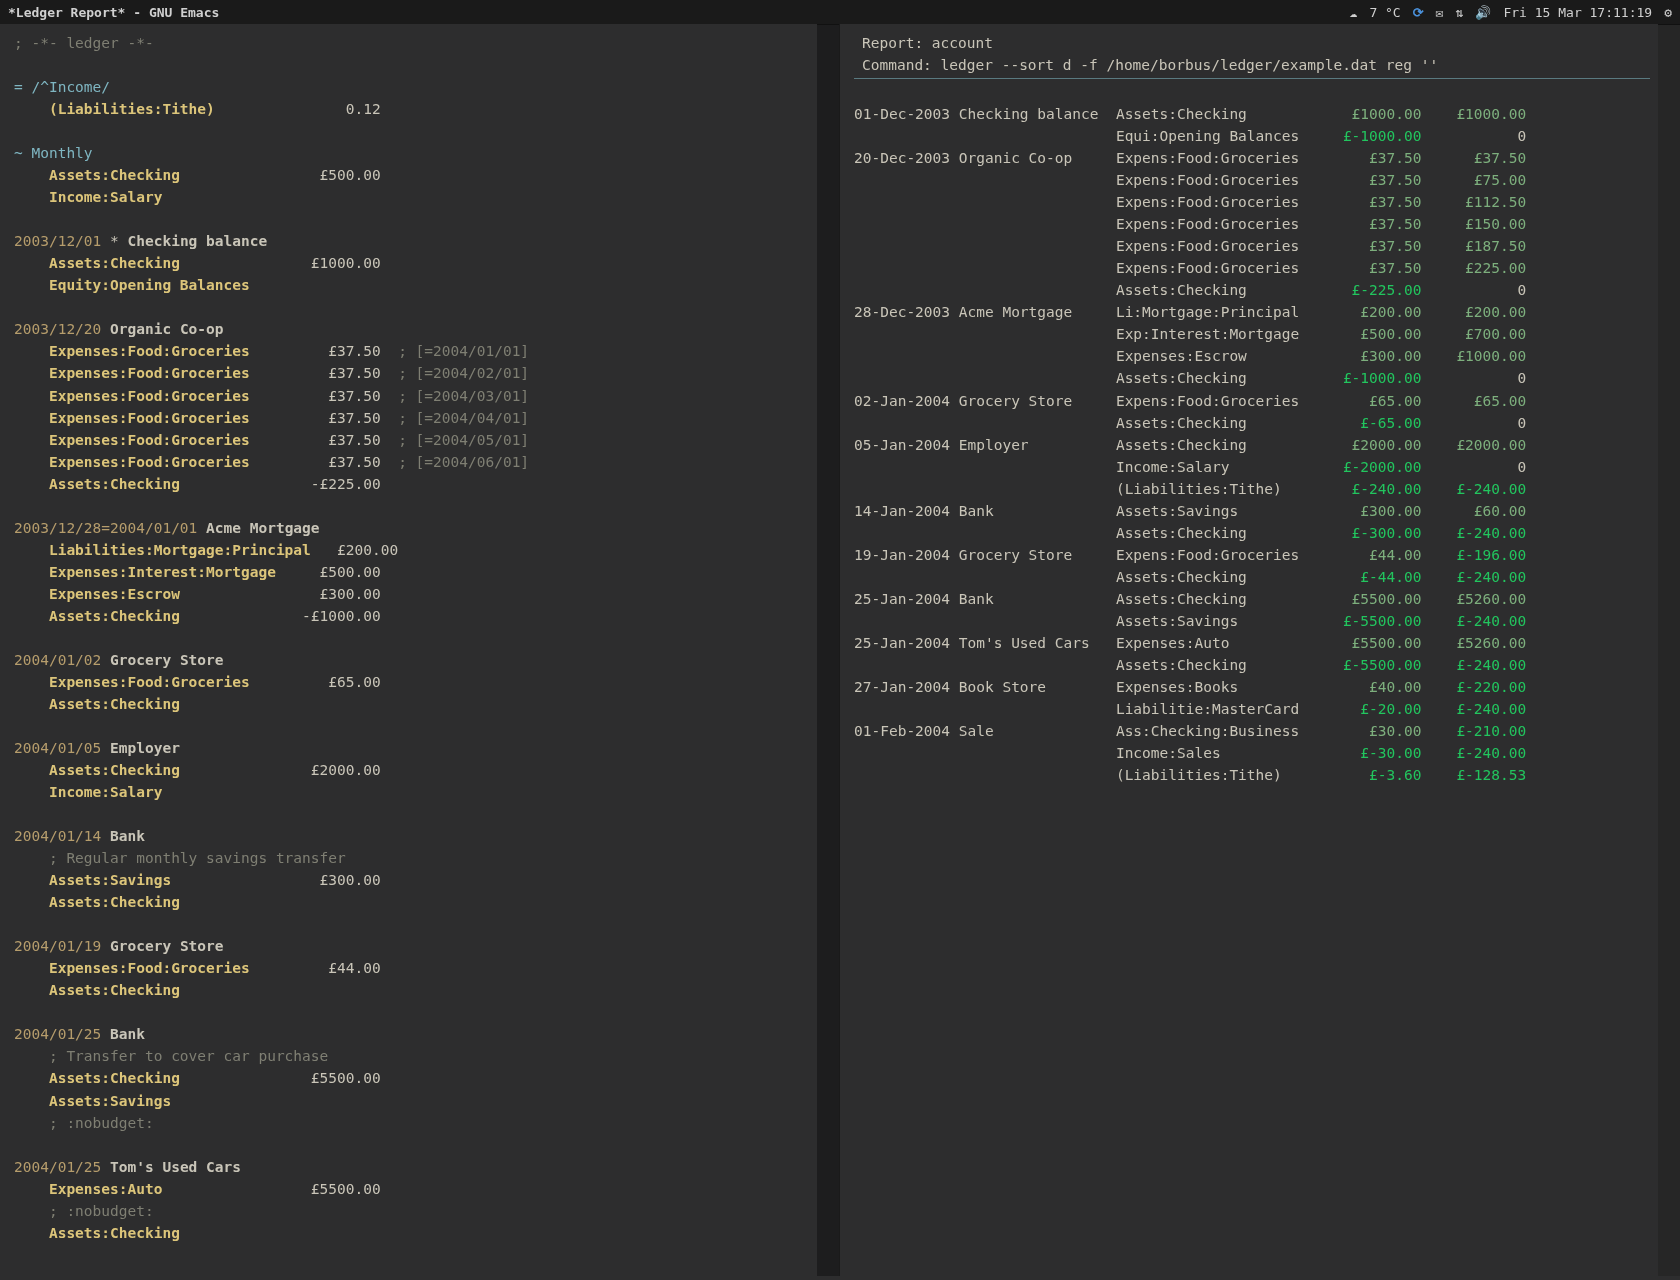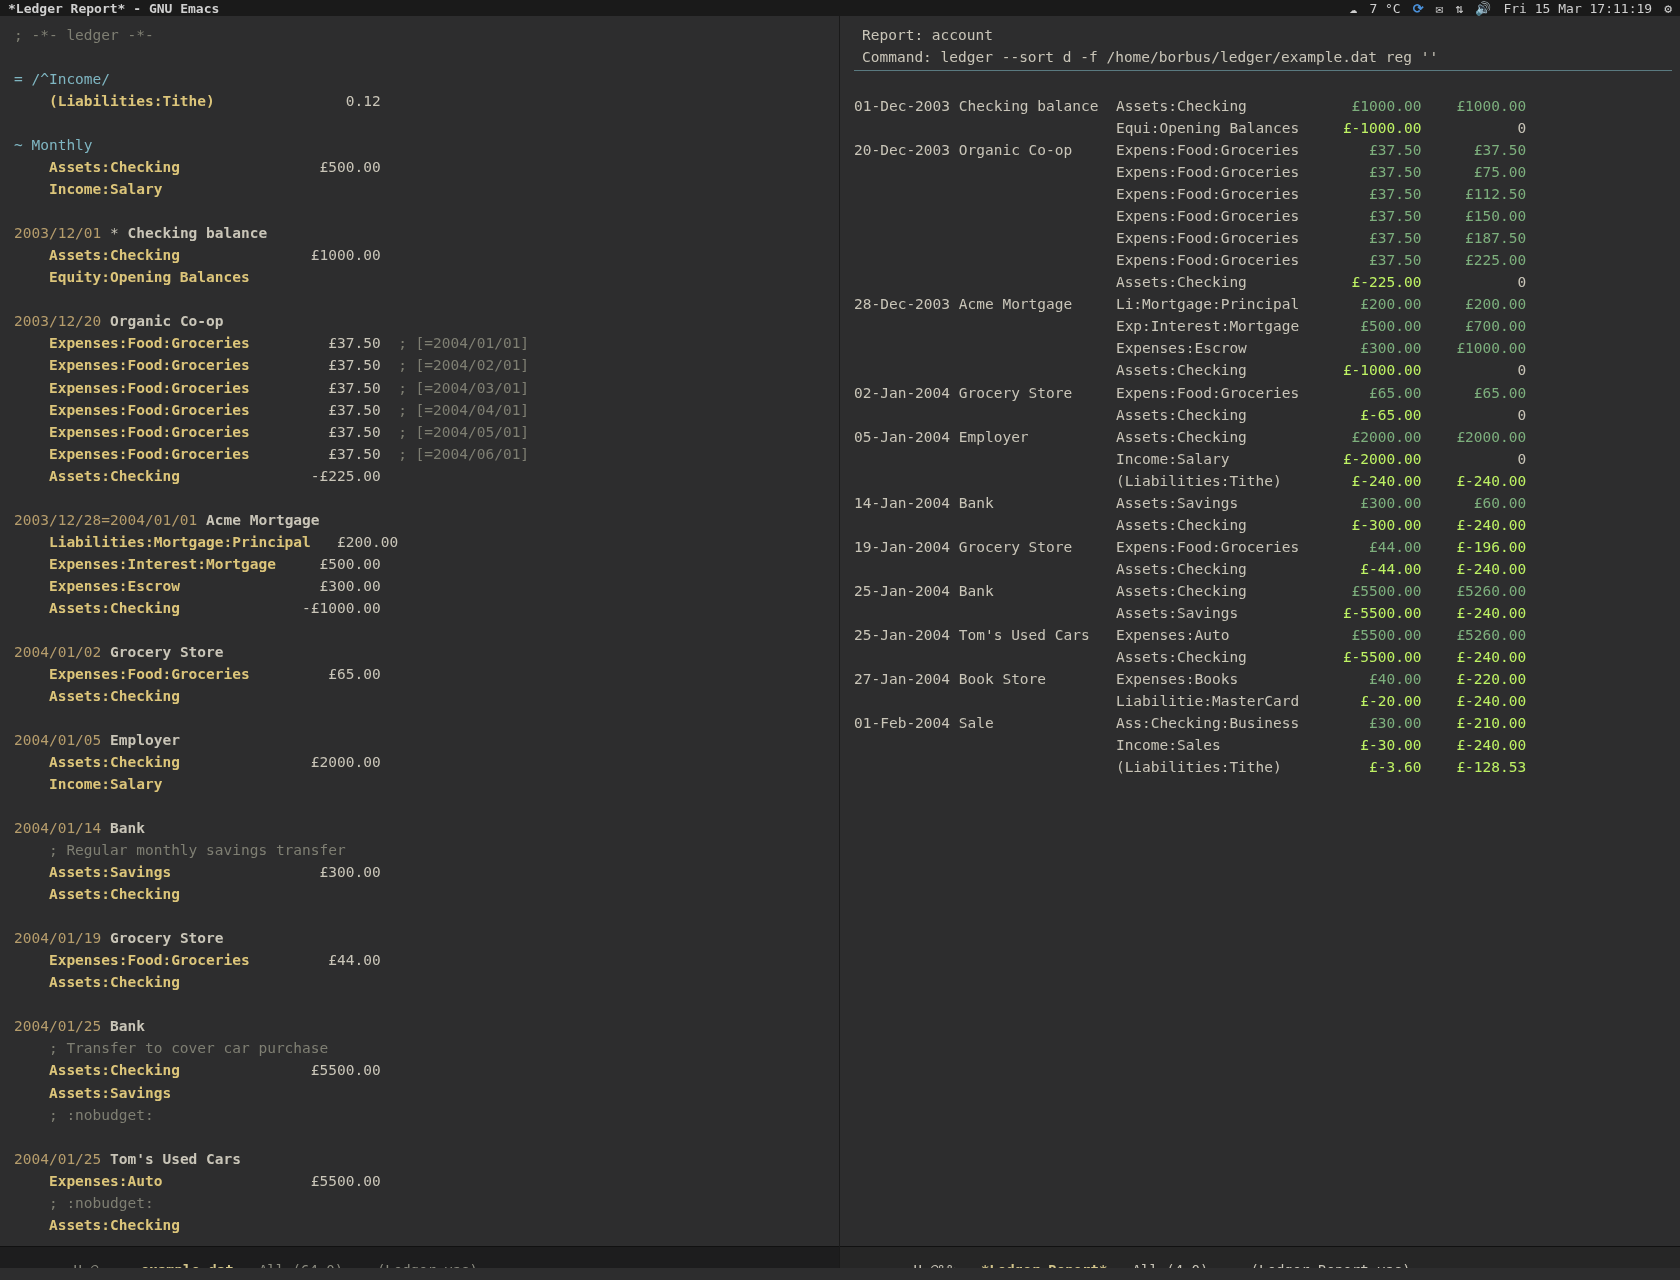--- a/index.html
+++ b/index.html
@@ -7,21 +7,21 @@
   body {
     font-family:"DejaVu Sans Mono","Liberation Mono",monospace;
     font-size:14.5px;
     line-height:1.0;
     color:#c9c5b8;
     background:#2d2d2e;
   }
 
   
   .panel {
-    height:16px;
+    height:24px;
     background:#1a1a1a;
     display:flex;
     align-items:center;
     padding:0 8px;
     color:#d0d0d0;
     font-size:13px;
   }
   .panel .title { flex:0 0 auto; font-weight:bold; }
   .panel .spacer { flex:1 1 auto; }
   .panel .tray { display:flex; align-items:center; gap:12px; }
@@ -30,21 +30,21 @@
   
   .frame {
     display:flex;
     width:100%;
     height:calc(100% - 28px);
     background:#2d2d2e;
   }
   .pane {
     flex:1 1 50%;
     display:flex;
-    flex-direction:column;
+    flex-direction:row;
     overflow:hidden;
   }
   .pane:first-child { border-right:1px solid #1a1a1a; }
 
   .buf {
     flex:1 1 auto;
     padding:8px 0 8px 14px;
     white-space:pre;
     overflow:hidden;
     letter-spacing:0;
@@ -64,21 +64,21 @@
   .modeline.active { color:#c9c5b8; background:#262626; }
   .modeline .y { color:#d2c48a; font-weight:bold; }
 
   
   .cmt   { color:#7f7f73; }
   .gold  { color:#dcc57a; font-weight:bold; }
   .cyan  { color:#7fb6c2; }
   .date  { color:#b69d6c; }
   .plain { color:#c9c5b8; }
   .grn   { color:#7daf7d; }
-  .red   { color:#bef264; }
+  .red   { color:#22c55e; }
   .hdr   { color:#c9c5b8;margin-left:8px; }
   .bold  { font-weight:bold; }
 
   hr.sep {
     border:none;
     border-top:1px solid #5a7a80;
     margin:2px 8px 2px 0;
   }
 </style>
 </head>

